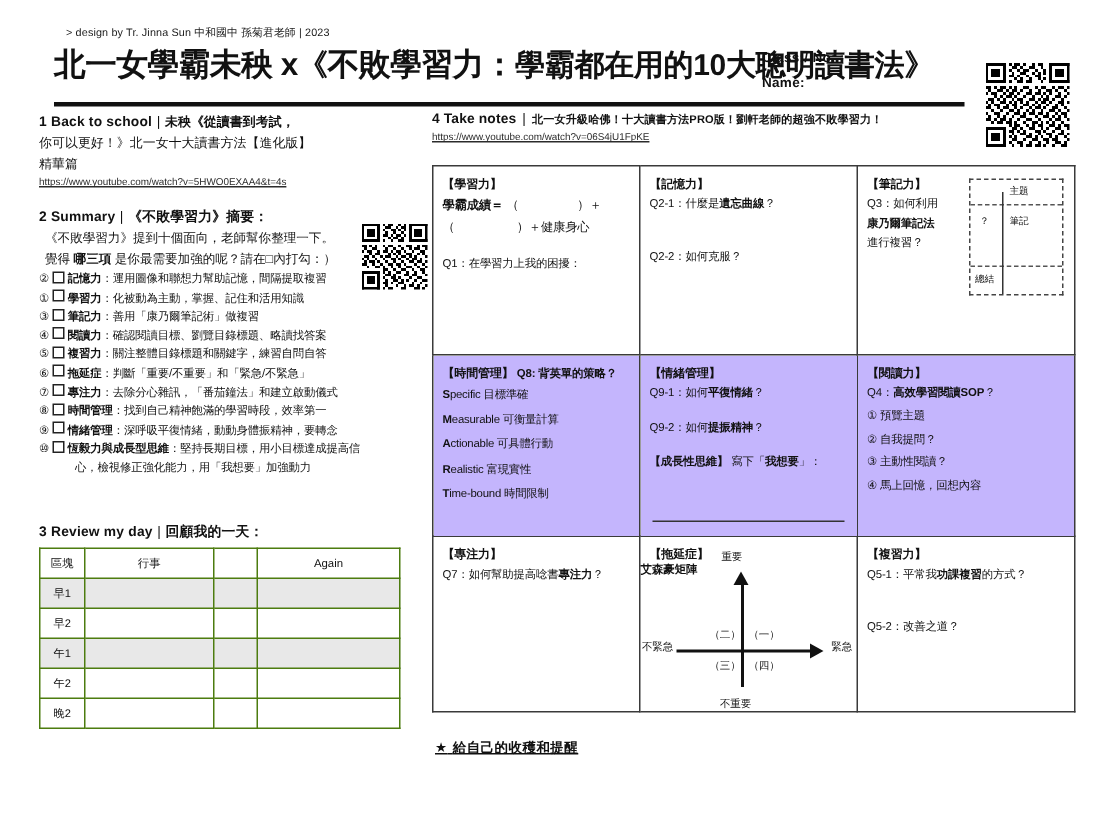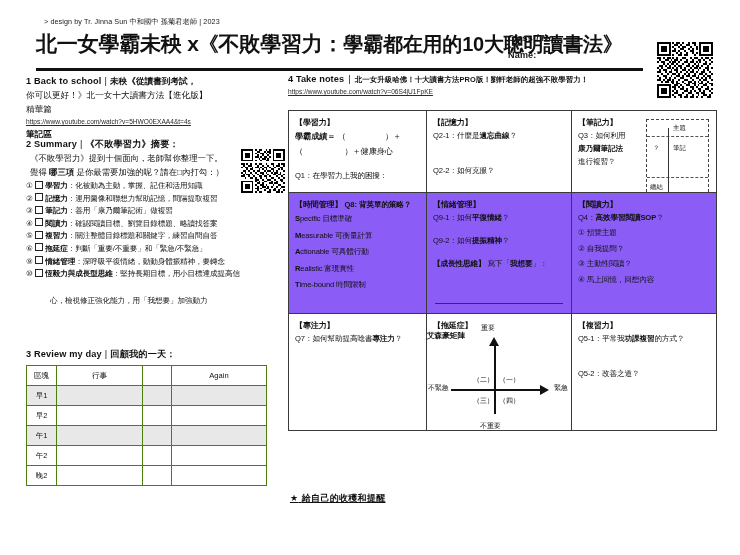--- a/index.html
+++ b/index.html
@@ -157,21 +157,20 @@
   .chk {
     display: inline-block;
     width: 6px;
     height: 6px;
     border: 1px solid #222;
     margin: 0 2.5px -0.5px 1px;
     vertical-align: baseline;
   }
   .s2-list li.cont {
     padding-left: 24px;
-    margin-top: 14px;
   }
 
   .s3-block { position: absolute; left: 0; top: 274px; width: 258px; }
   .s3-head { margin-bottom: 4px; }
   table.review {
     border-collapse: collapse;
     width: 240px;
     table-layout: fixed;
   }
   table.review th, table.review td {
@@ -218,22 +217,22 @@
     display: table-cell;
     border: 1.3px solid #3a3a3a;
     vertical-align: top;
     padding: 5px 6px 4px 6px;
     position: relative;
     box-sizing: border-box;
   }
   .gcell.w1 { width: 138px; }
   .gcell.w2 { width: 145px; }
   .gcell.w3 { width: 145px; }
-  .grow.r1 .gcell { height: 82px; }
-  .grow.r2 .gcell { height: 121px; background: #8b5cf6; }
+  .grow.r1 .gcell { height: 126px; }
+  .grow.r2 .gcell { height: 121px; background: #c4b5fd; }
   .grow.r3 .gcell { height: 117px; }
 
   .ctag {
     font-size: 8px;
     font-weight: bold;
     line-height: 13px;
     letter-spacing: -.1px;
   }
   .ctxt {
     font-size: 7.6px;
@@ -658,21 +657,20 @@
 
   <div class="left-col">
 
     <div class="s1-block">
       <div class="sec-head">
         <span>1</span>
         <span>Back to school</span><span class="bar">|</span><span class="sec-line">未秧《從讀書到考試，</span>
       </div>
       <div class="sec-line">你可以更好！》北一女十大讀書方法【進化版】精華篇</div>
       <a class="link" href="#">https://www.youtube.com/watch?v=5HWO0EXAA4&amp;t=4s</a>
-      <div class="s1-note">筆記區</div>
     </div>
 
     <svg class="qr qr-s1" viewBox="0 0 25 25" shape-rendering="crispEdges" xmlns="http://www.w3.org/2000/svg">
       <rect width="25" height="25" fill="#fff"></rect>
       <g fill="#000">
         <rect x="0" y="0" width="7" height="1"></rect>
           <rect x="0" y="6" width="7" height="1"></rect>
         <rect x="0" y="0" width="1" height="7"></rect>
           <rect x="6" y="0" width="1" height="7"></rect>
         <rect x="2" y="2" width="3" height="3"></rect>
@@ -838,26 +836,28 @@
         <span>2</span>
         <span>Summary</span><span class="bar">|</span><span>《不敗學習力》摘要：</span>
       </div>
       <div class="s2-intro">《不敗學習力》提到十個面向，老師幫你整理一下。</div>
       <div class="s2-intro">
         <span>覺得</span>
         <b>哪三項</b>
         <span>是你最需要加強的呢？請在□內打勾：）</span>
       </div>
       <ul class="s2-list">
+        <li><span class="num">②</span><span class="chk"></span><b>記憶力</b>：<span>運用圖像和聯想力幫助記憶，間隔提取複習</span></li>
         <li><span class="num">①</span><span class="chk"></span><b>學習力</b>：<span>化被動為主動，掌握、記住和活用知識</span></li>
-        <li><span class="num">②</span><span class="chk"></span><b>記憶力</b>：<span>運用圖像和聯想力幫助記憶，間隔提取複習</span></li>
         <li><span class="num">③</span><span class="chk"></span><b>筆記力</b>：<span>善用「康乃爾筆記術」做複習</span></li>
         <li><span class="num">④</span><span class="chk"></span><b>閱讀力</b>：<span>確認閱讀目標、劉覽目錄標題、略讀找答案</span></li>
         <li><span class="num">⑤</span><span class="chk"></span><b>複習力</b>：<span>關注整體目錄標題和關鍵字，練習自問自答</span></li>
         <li><span class="num">⑥</span><span class="chk"></span><b>拖延症</b>：<span>判斷「重要/不重要」和「緊急/不緊急」</span></li>
+        <li><span class="num">⑦</span><span class="chk"></span><b>專注力</b>：<span>去除分心雜訊，「番茄鐘法」和建立啟動儀式</span></li>
+        <li><span class="num">⑧</span><span class="chk"></span><b>時間管理</b>：<span>找到自己精神飽滿的學習時段，效率第一</span></li>
         <li><span class="num">⑨</span><span class="chk"></span><b>情緒管理</b>：<span>深呼吸平復情緒，動動身體振精神，要轉念</span></li>
         <li><span class="num">⑩</span><span class="chk"></span><b>恆毅力與成長型思維</b>：<span>堅持長期目標，用小目標達成提高信</span></li>
         <li class="cont">心，檢視修正強化能力，用「我想要」加強動力</li>
       </ul>
     </div>
 
     <div class="s3-block">
       <div class="sec-head s3-head">
         <span>3</span>
         <span>Review my day</span><span class="bar">|</span><span>回顧我的一天：</span>

